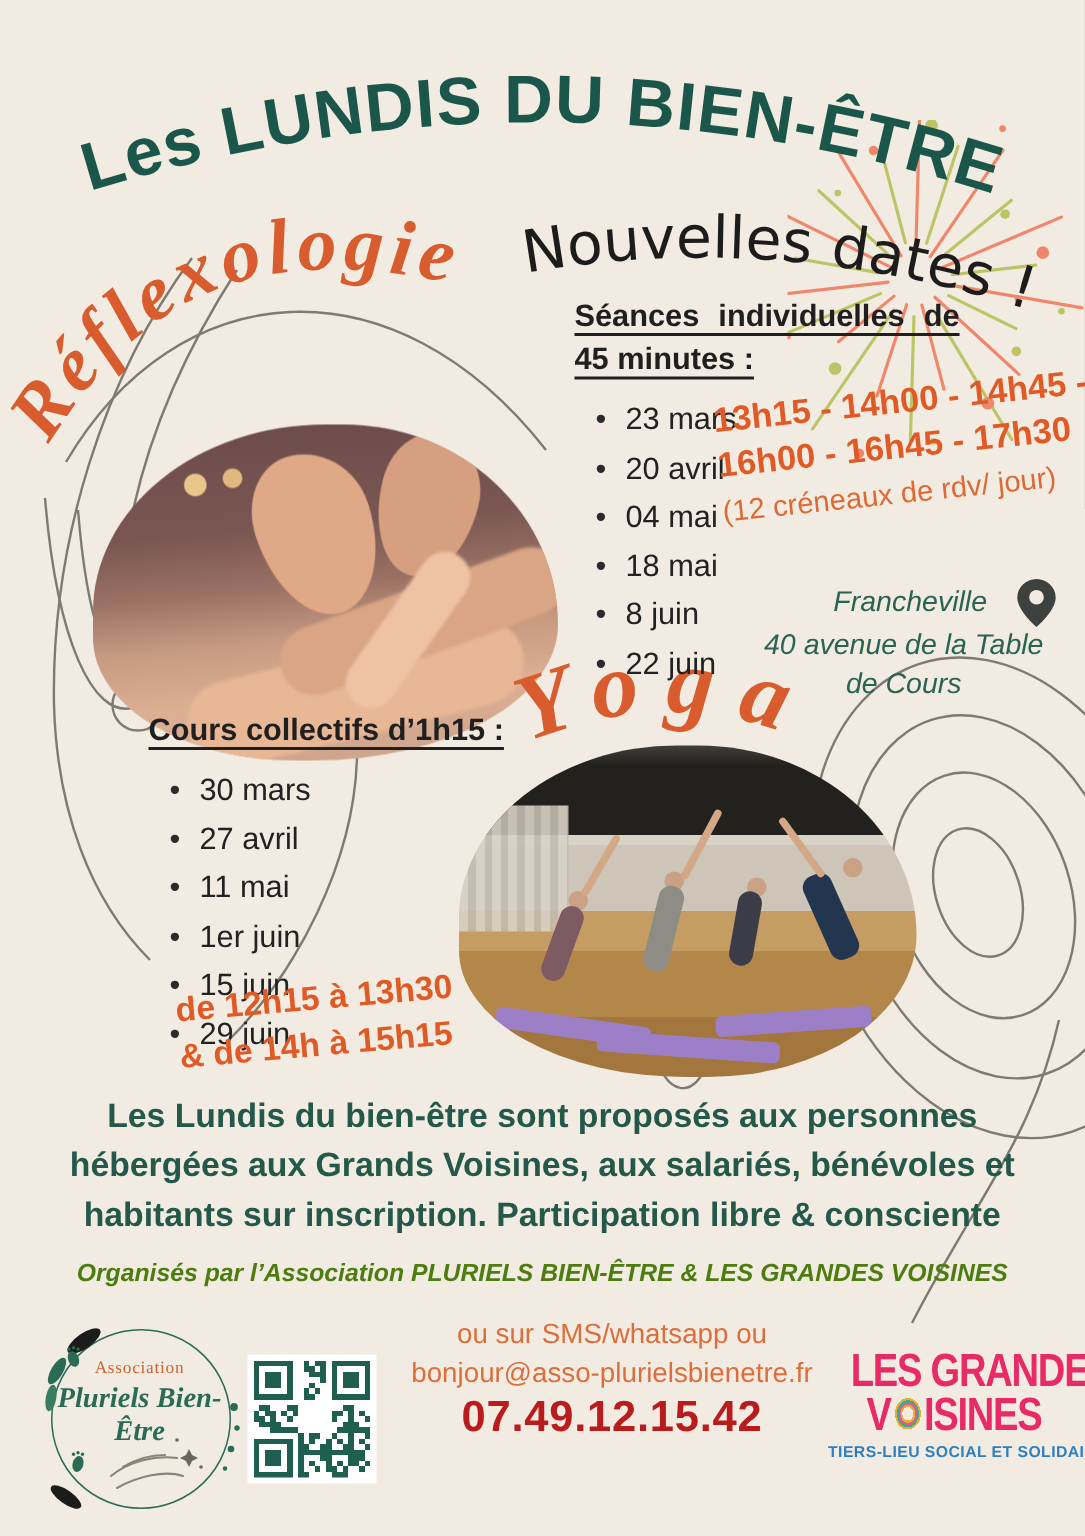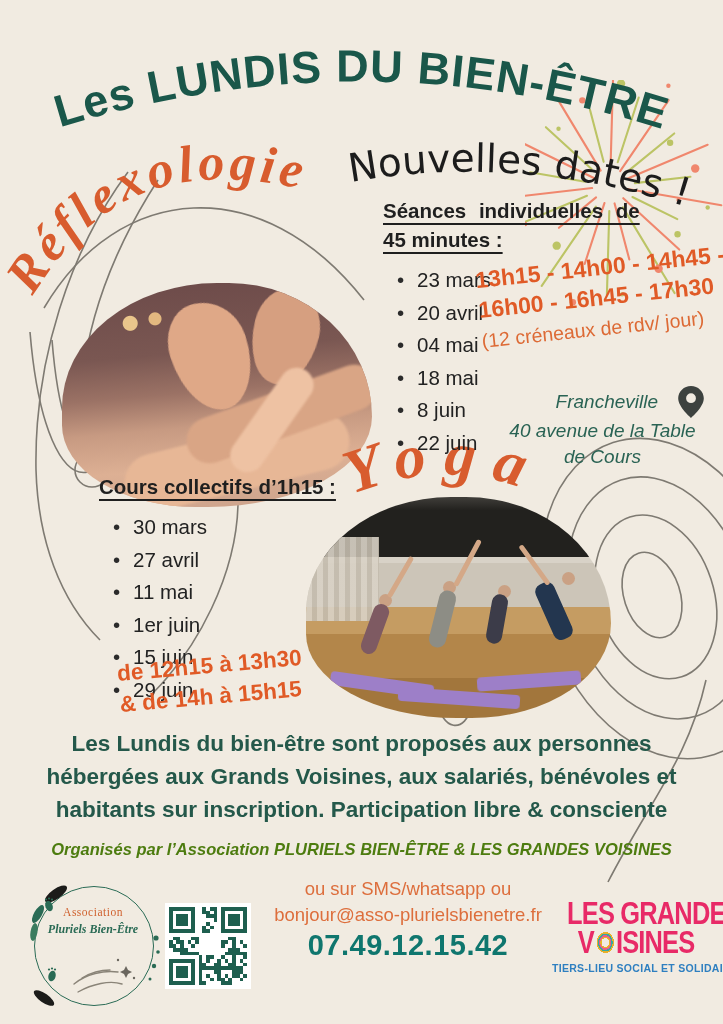--- a/index.html
+++ b/index.html
@@ -78,26 +78,26 @@
   .audience .ul{text-decoration-thickness:2px;text-underline-offset:5px;}
   .organizers{left:30px;top:840px;width:663px;z-index:6;text-align:center;
     color:#4d7c0f;font-weight:bold;font-style:italic;font-size:16.5px;}
 
   
   .assoc-logo{left:22px;top:880px;width:142px;height:138px;z-index:6;}
   .assoc-circle{position:absolute;left:12px;top:6px;width:118px;height:118px;border-radius:50%;
     border:1.6px solid #2a6b55;}
   .assoc-text{position:absolute;left:0;top:26px;width:142px;text-align:center;}
   .assoc-line1{font-family:"Liberation Serif",serif;color:#d0622f;font-size:11.5px;letter-spacing:.5px;}
-  .assoc-line2{font-family:"Liberation Serif",serif;font-style:italic;font-weight:bold;color:#2a6b55;font-size:12px;margin-top:4px;}
+  .assoc-line2{font-family:"Liberation Serif",serif;font-style:italic;font-weight:bold;color:#2a6b55;font-size:19px;margin-top:4px;}
 
   .qr{left:165px;top:903px;width:86px;height:86px;background:#ffffff;padding:4px;box-sizing:border-box;z-index:6;}
 
   .contact{left:243px;top:876px;width:330px;z-index:6;text-align:center;color:#dd6e3c;font-size:18.5px;line-height:25.5px;}
-  .phone{margin-top:6px;color:#0f766e;font-weight:bold;font-size:29px;letter-spacing:.5px;}
+  .phone{margin-top:6px;color:#b91c1c;font-weight:bold;font-size:29px;letter-spacing:.5px;}
 
   .lgv-logo{left:552px;top:899px;width:168px;z-index:6;text-align:center;color:#e82a67;}
   .lgv-line{font-weight:bold;font-size:31px;line-height:29px;letter-spacing:-1px;transform:scaleX(.82);transform-origin:center;white-space:nowrap;}
   .lgv-row{display:flex;align-items:center;justify-content:center;transform:scaleX(.82);transform-origin:center;}
   .lgv-ring{display:inline-block;width:25px;height:25px;margin:0 1px;border-radius:50%;
     background:radial-gradient(circle,rgba(0,0,0,0) 0 4.5px,#e8b02a 4.5px 6px,#e85a8a 6px 7.5px,#35a8a0 7.5px 9px,#e8b02a 9px 10.5px,rgba(0,0,0,0) 10.5px);}
   .lgv-tagline{margin-top:5px;color:#2e7fc0;font-weight:bold;font-size:10.5px;letter-spacing:.3px;white-space:nowrap;}
 </style>
 </head>
 <body>

